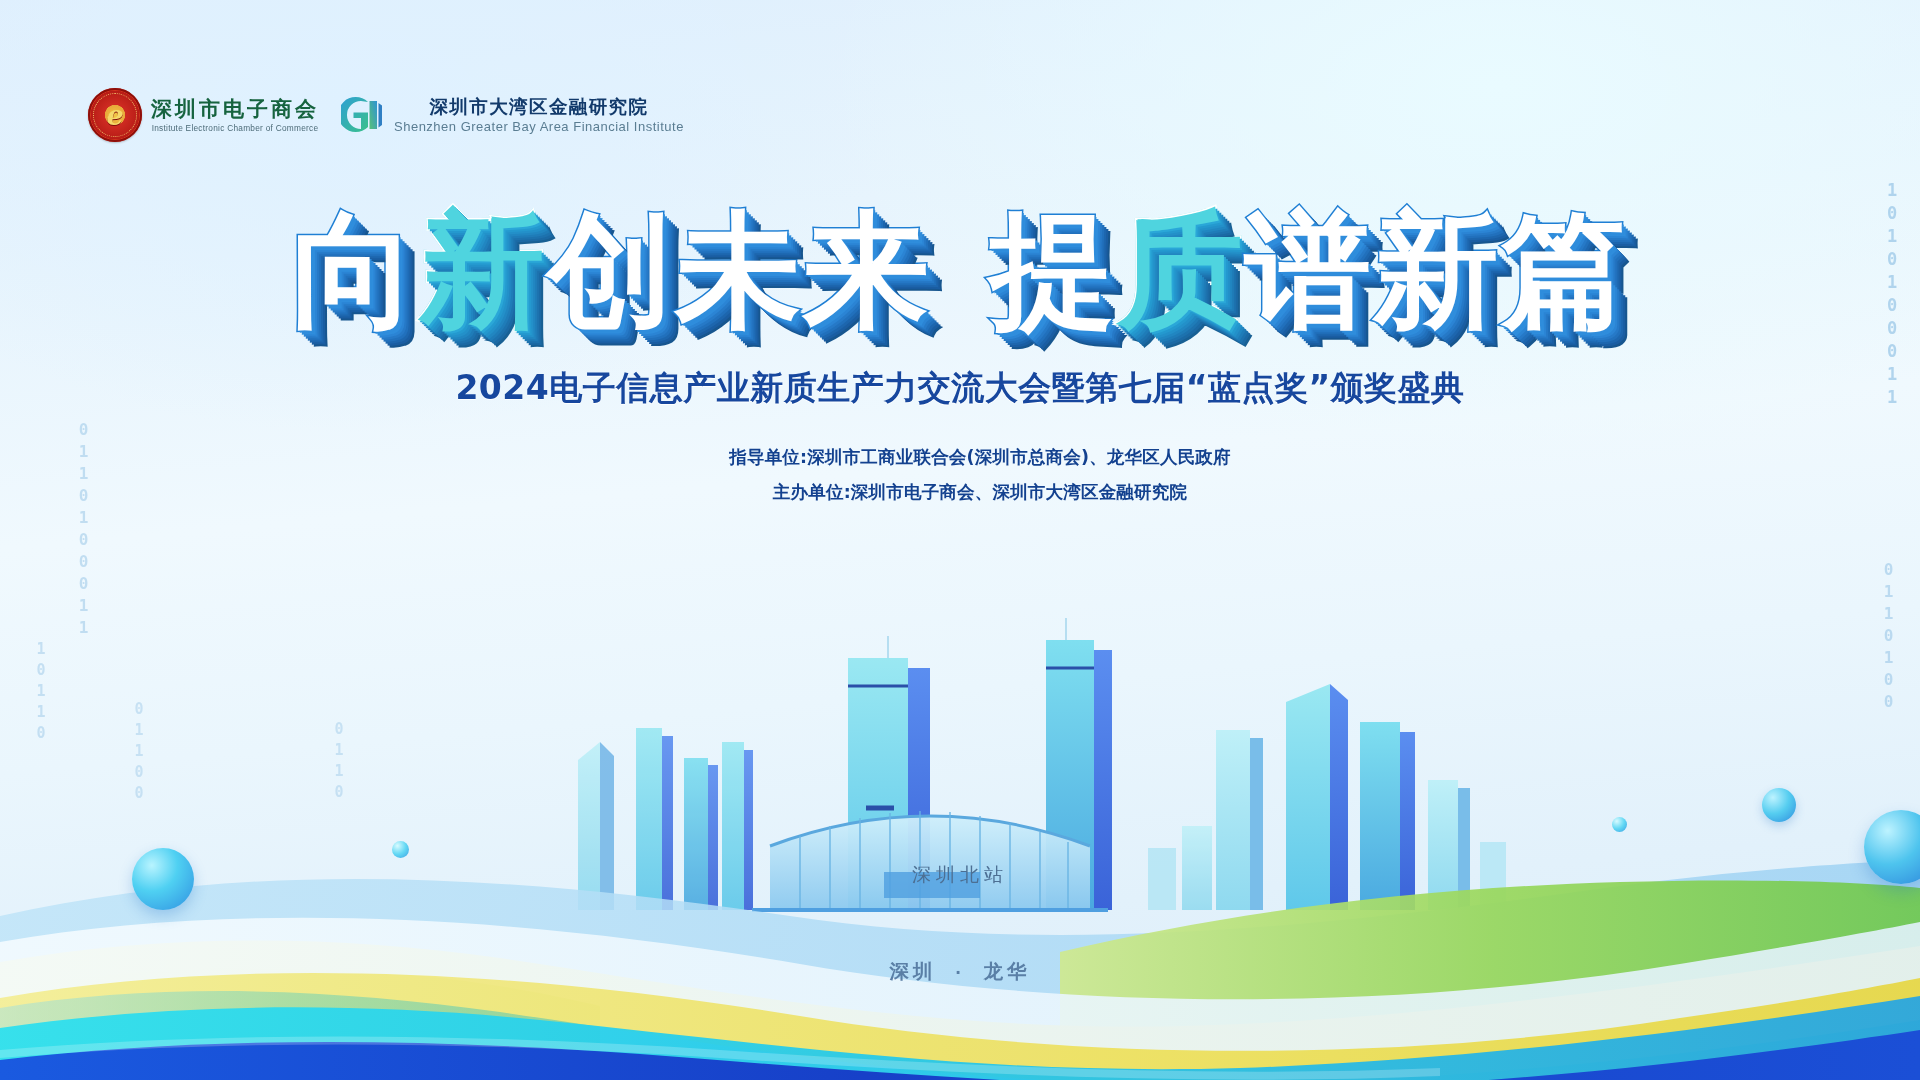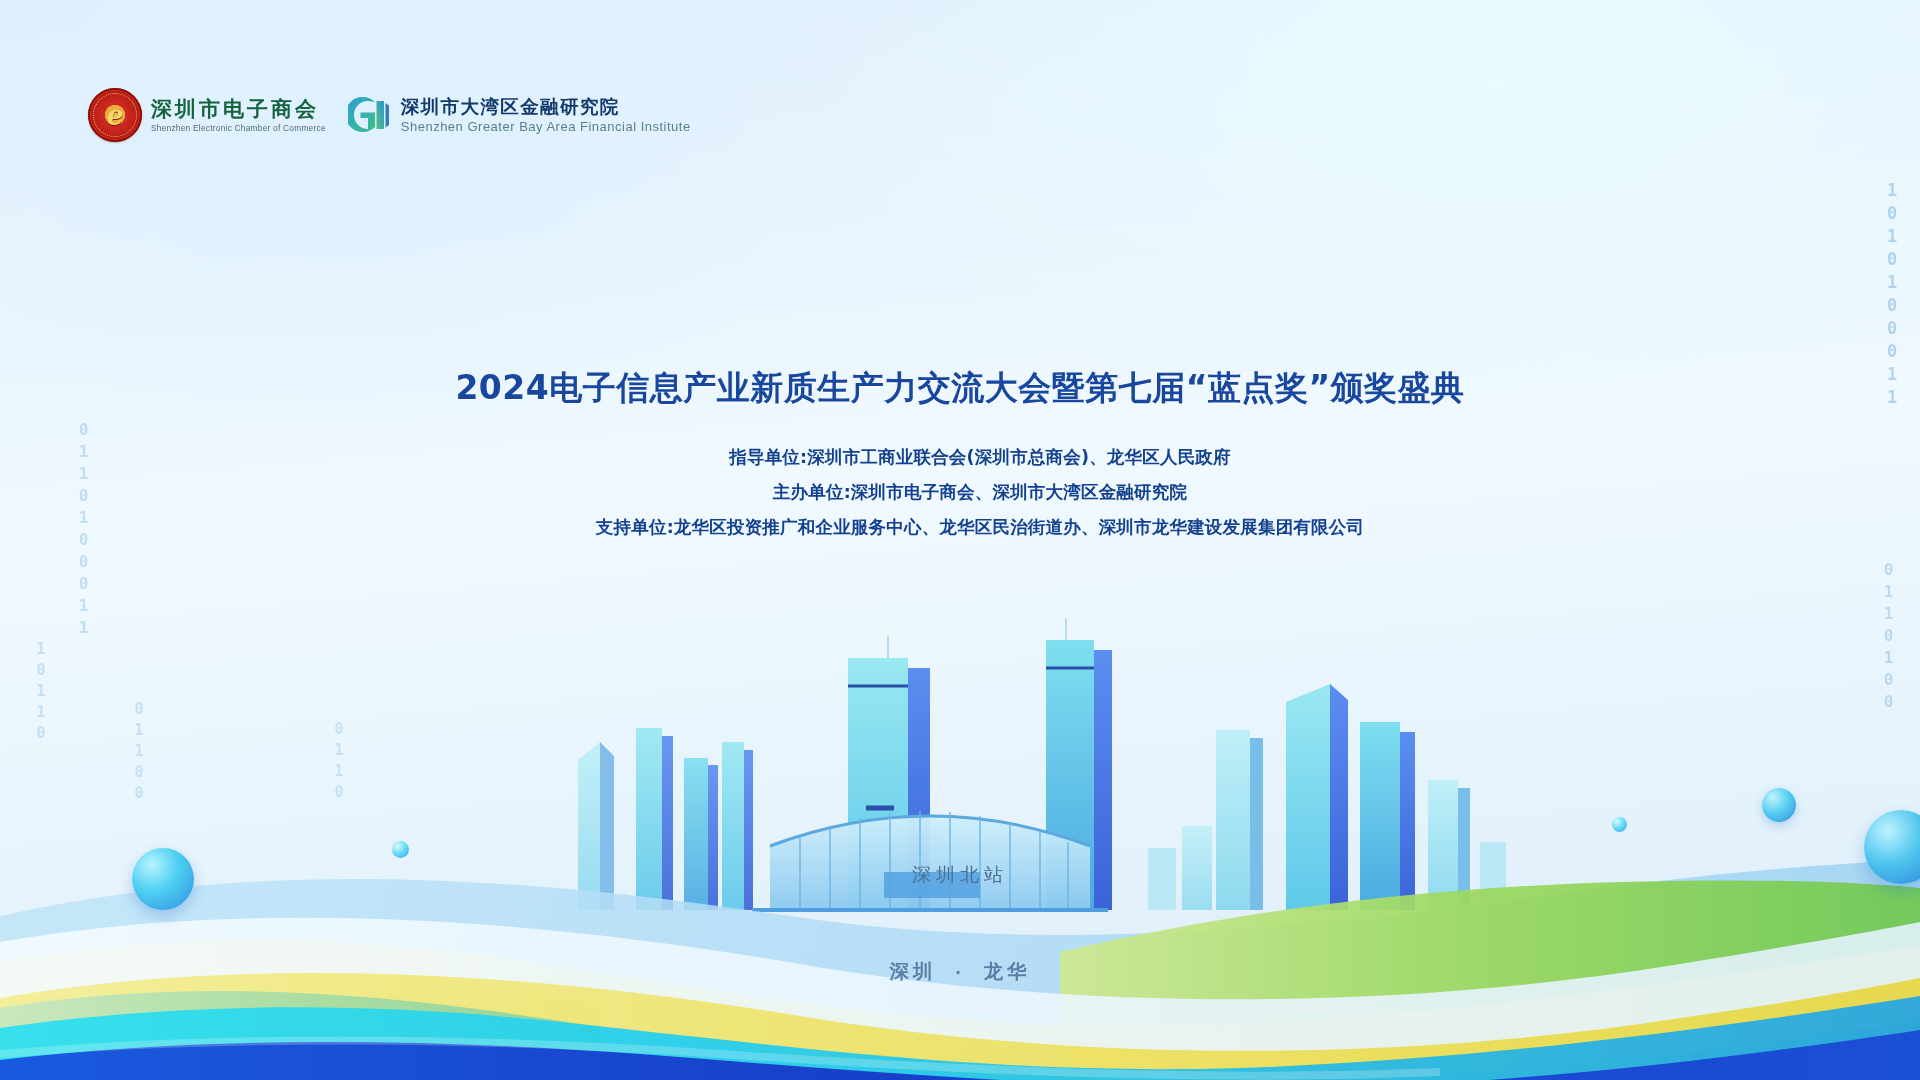--- a/index.html
+++ b/index.html
@@ -36,21 +36,21 @@
   }
   .seal::before{
     content:"e"; position:absolute; inset:0; display:flex; align-items:center; justify-content:center;
     font-family:"DejaVu Serif","Liberation Serif",serif; font-style:italic; font-weight:700;
     font-size:27px; color:#f5d96a; text-shadow:0 1px 0 #7d0c09;
   }
   .seal::after{
     content:""; position:absolute; inset:5px; border-radius:50%;
     border:1px dotted rgba(248,220,120,.85);
   }
-  .logo-text{ display:flex; flex-direction:column; justify-content:center; }
+  .logo-text{ display:flex; flex-direction:column; justify-content:center;text-align:center; }
   .logo-cn{
     font-family:"DejaVu Sans","Liberation Sans",sans-serif;
     font-size:21px; font-weight:700; letter-spacing:3px; line-height:1.16;
     color:#16633f; white-space:nowrap;
   }
   .logo-en{
     font-size:8.3px; letter-spacing:.26px; color:#4c6b78; white-space:nowrap; margin-top:2px;
   }
   .gbi-mark{
     width:44px; height:38px; flex:0 0 auto; position:relative;
@@ -142,21 +142,21 @@
   <div class="binary" style="left:32px; top:640px; font-size:15px; opacity:.5;">10110</div>
   <div class="binary" style="left:130px; top:700px; font-size:15px; opacity:.45;">01100</div>
   <div class="binary" style="left:330px; top:720px; font-size:15px; opacity:.45;">0110</div>
 
   <div id="logo-bar">
 
     <div class="logo-unit">
       <div class="seal"></div>
       <div class="logo-text">
         <div class="logo-cn">深圳市电子商会</div>
-        <div class="logo-en">Shenzhen Electronic Chamber of Commerce</div>
+        <div class="logo-en">Institute Electronic Chamber of Commerce</div>
       </div>
     </div>
 
     <div class="logo-unit">
       <div class="gbi-mark">
         <svg viewBox="0 0 44 38" width="44" height="38" aria-hidden="true">
           <defs>
             <linearGradient id="gbiA" x1="0" y1="0" x2="1" y2="1">
               <stop offset="0" stop-color="#2f9fd8"></stop>
                 <stop offset="1" stop-color="#39c08a"></stop>
@@ -172,27 +172,31 @@
           <path d="M37.5 7 L41 9.5 L41 29 L37.5 31.5 Z" fill="#2f7fc4"></path>
         </svg>
       </div>
       <div class="logo-text">
         <div class="logo-cn blue">深圳市大湾区金融研究院</div>
         <div class="logo-en blue">Shenzhen Greater Bay Area Financial Institute</div>
       </div>
     </div>
   </div>
 
+  <div id="headline">
+    <div class="hl">
+      <span class="ch-w">向</span><span class="ch-c">新</span><span class="ch-w">创</span><span class="ch-w">未</span><span class="ch-w">来</span><span class="gap"></span><span class="ch-w">提</span><span class="ch-c">质</span><span class="ch-w">谱</span><span class="ch-w">新</span><span class="ch-w">篇</span>
+    </div>
+  </div>
 
   <div id="subtitle">2024电子信息产业新质生产力交流大会暨第七届“蓝点奖”颁奖盛典</div>
 
   <div id="orgs">
     <div class="org-line">指导单位:深圳市工商业联合会(深圳市总商会)、龙华区人民政府</div>
     <div class="org-line">主办单位:深圳市电子商会、深圳市大湾区金融研究院</div>
-    <div class="org-line">支持单位:龙华区投资推广和企业服务中心、龙华区民治街道办、深圳市龙华建设发展集团有限公司</div>
   </div>
 
   <svg id="skyline" viewBox="0 0 1920 320" preserveAspectRatio="none">
     <defs>
       <linearGradient id="bldA" x1="0" y1="0" x2="0" y2="1">
         <stop offset="0" stop-color="#9ae8f2"></stop>
           <stop offset="1" stop-color="#5fc8ea"></stop>
       </linearGradient>
       <linearGradient id="bldB" x1="0" y1="0" x2="0" y2="1">
         <stop offset="0" stop-color="#7fdff0"></stop>

